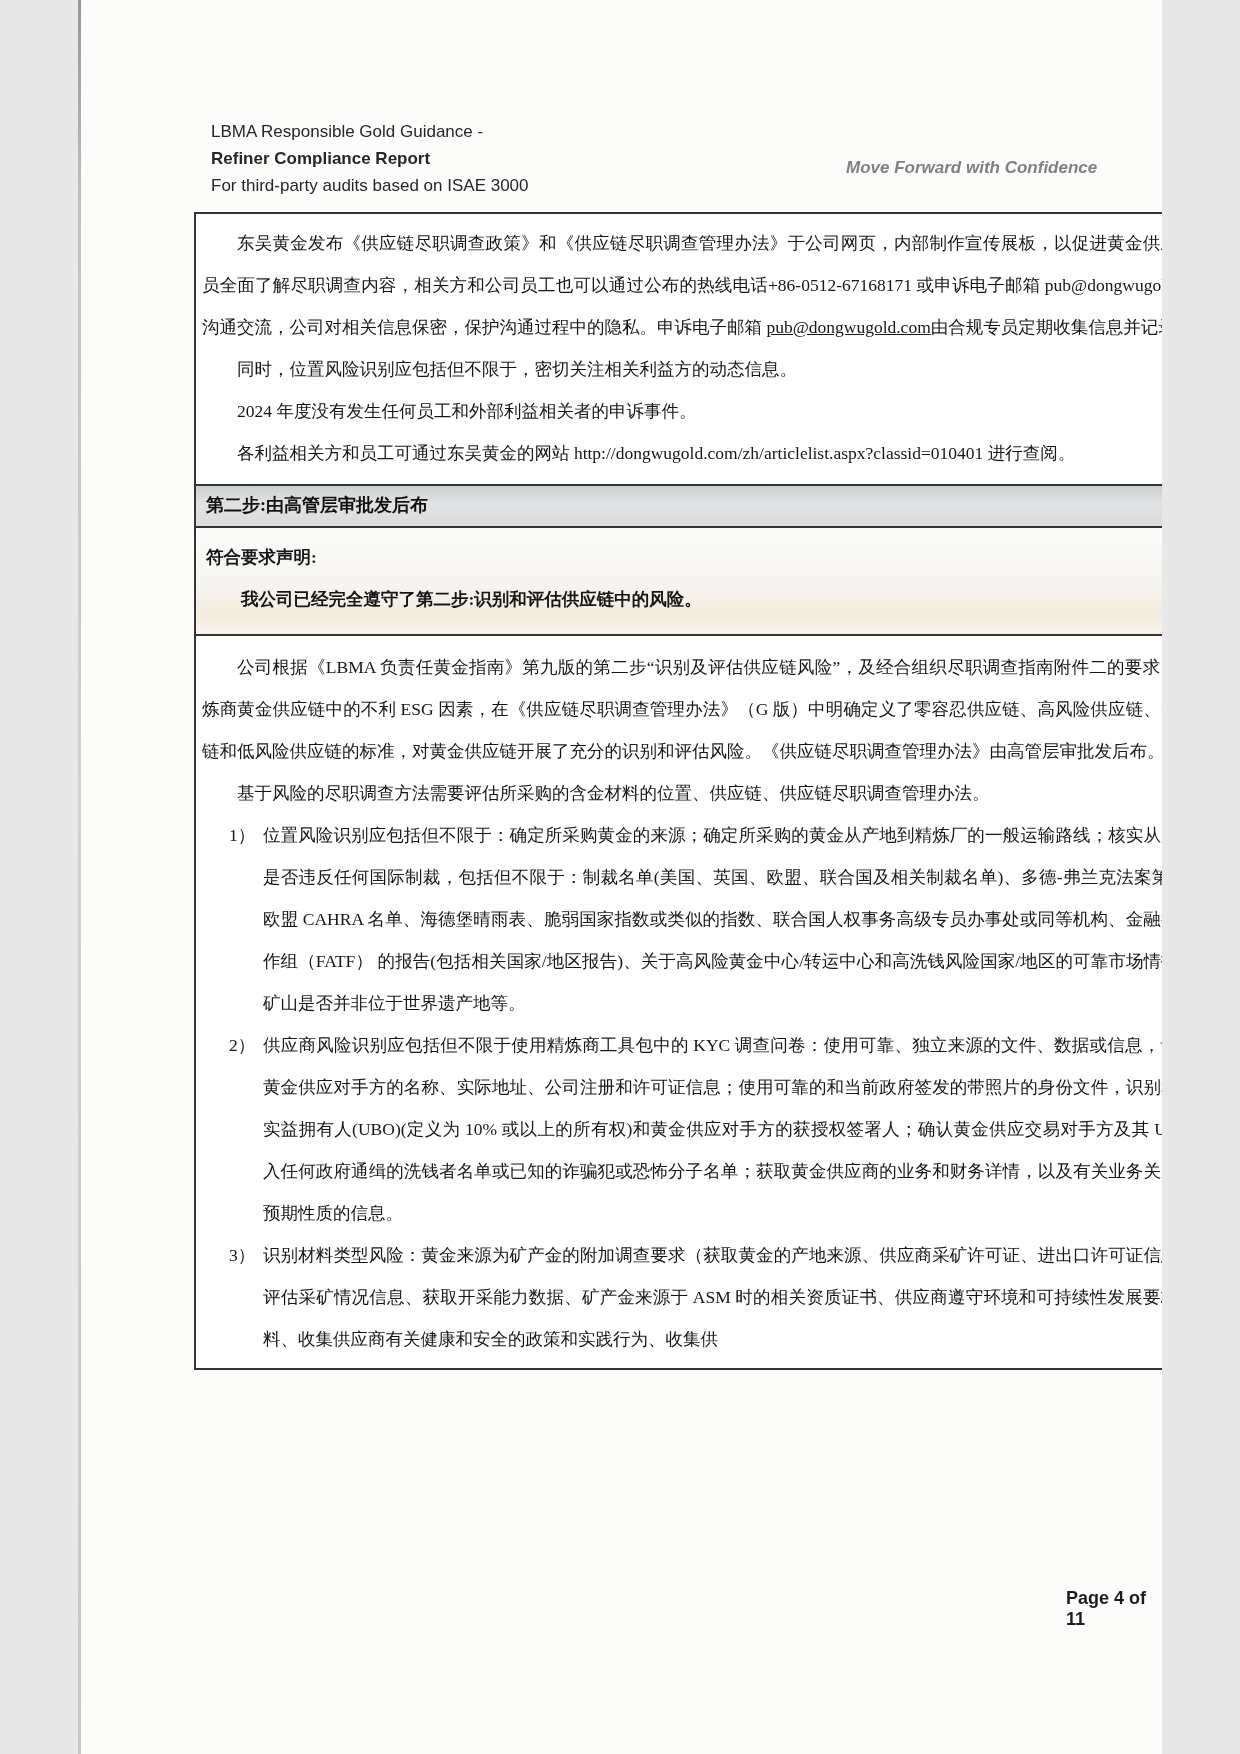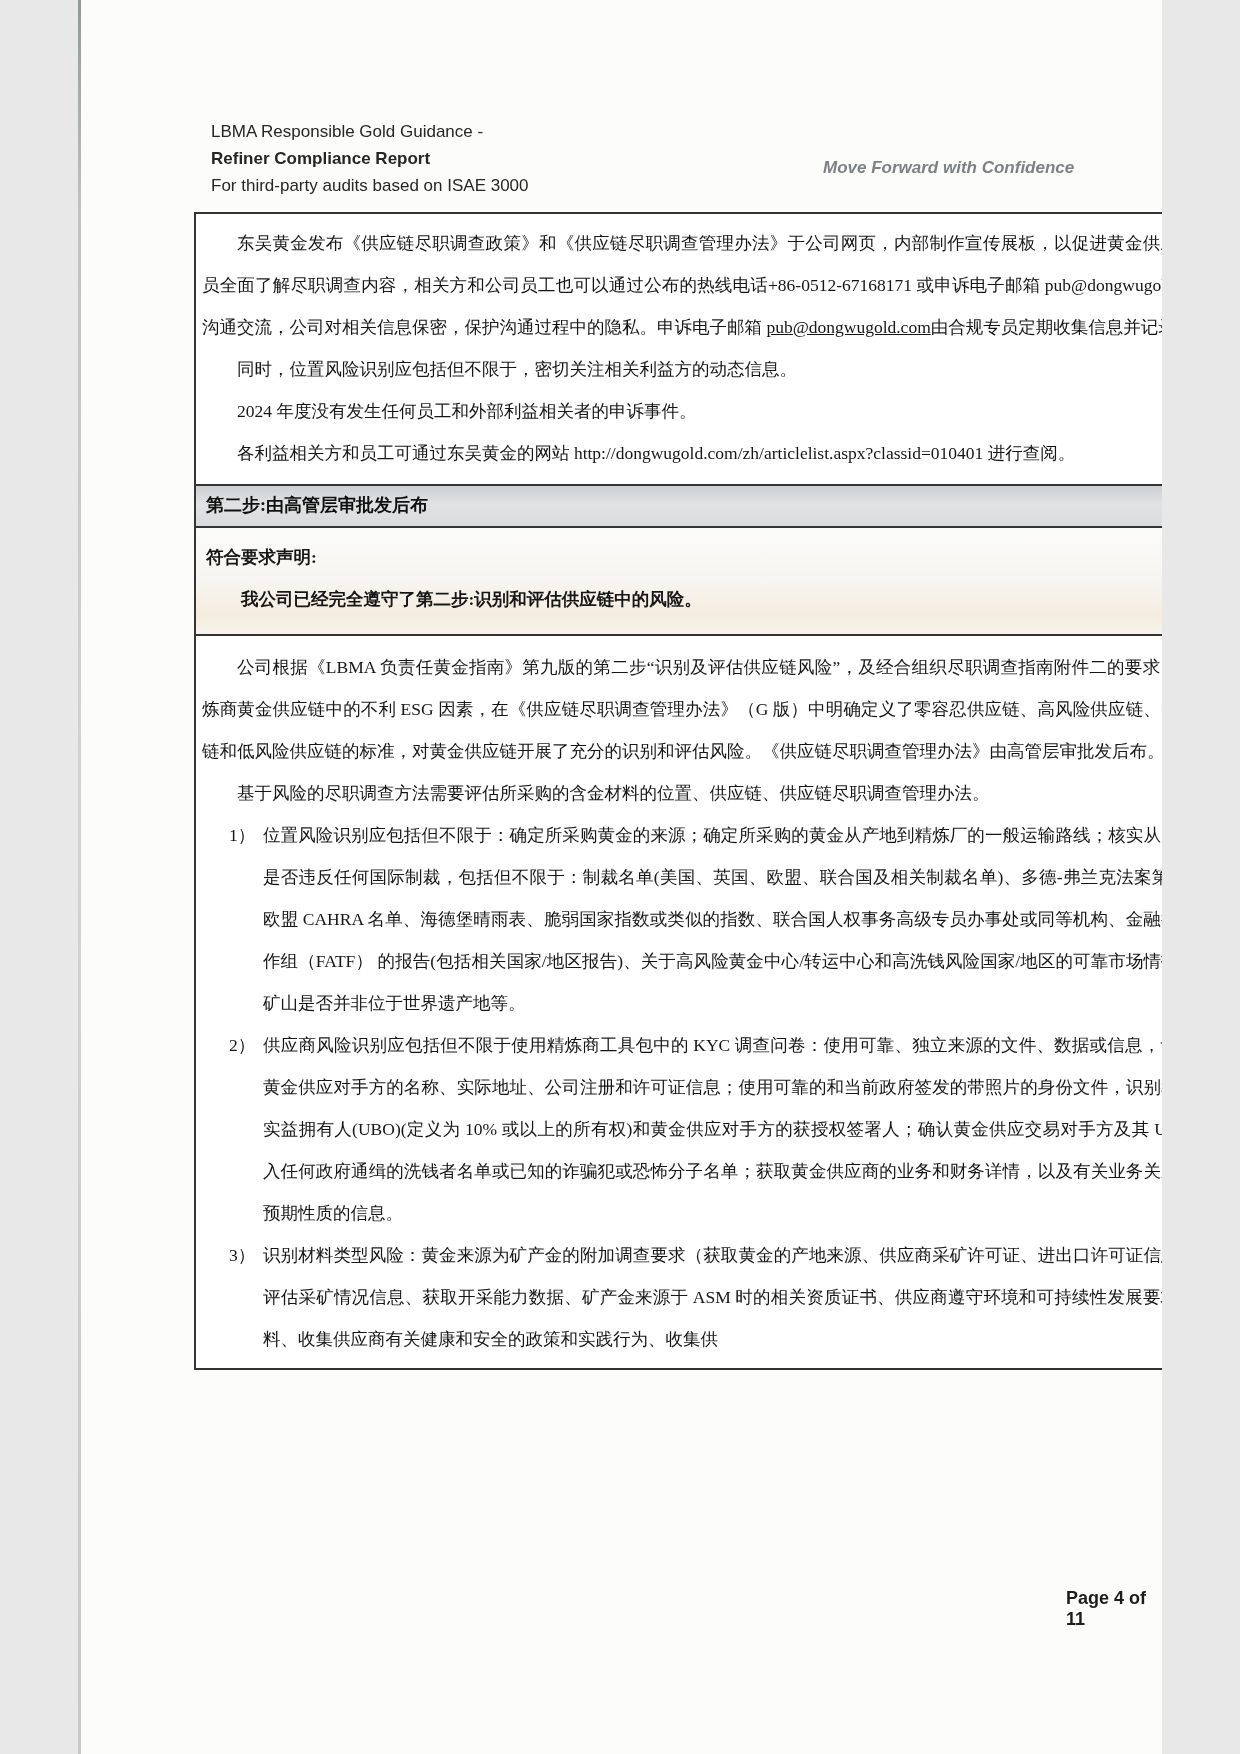--- a/index.html
+++ b/index.html
@@ -20,21 +20,21 @@
     opacity:.75;
   }
   
   .doc-header{
     position:absolute;left:133px;top:118px;
     font-family:"Liberation Sans", sans-serif;
     font-size:17px;line-height:27px;color:#262626;
   }
   .doc-header .bold{font-weight:bold;}
   .tagline{
-    position:absolute;left:745px;top:158px;
+    position:absolute;left:768px;top:158px;
     font-family:"Liberation Sans", sans-serif;
     font-style:italic;font-weight:bold;
     font-size:17px;color:#7e8184;
   }
   .bv-logo{
     position:absolute;left:1096px;top:80px;width:88px;
     font-family:"Liberation Sans", sans-serif;
     text-align:center;
   }
   .bv-logo .emblem{display:block;margin:0 auto 2px;}

